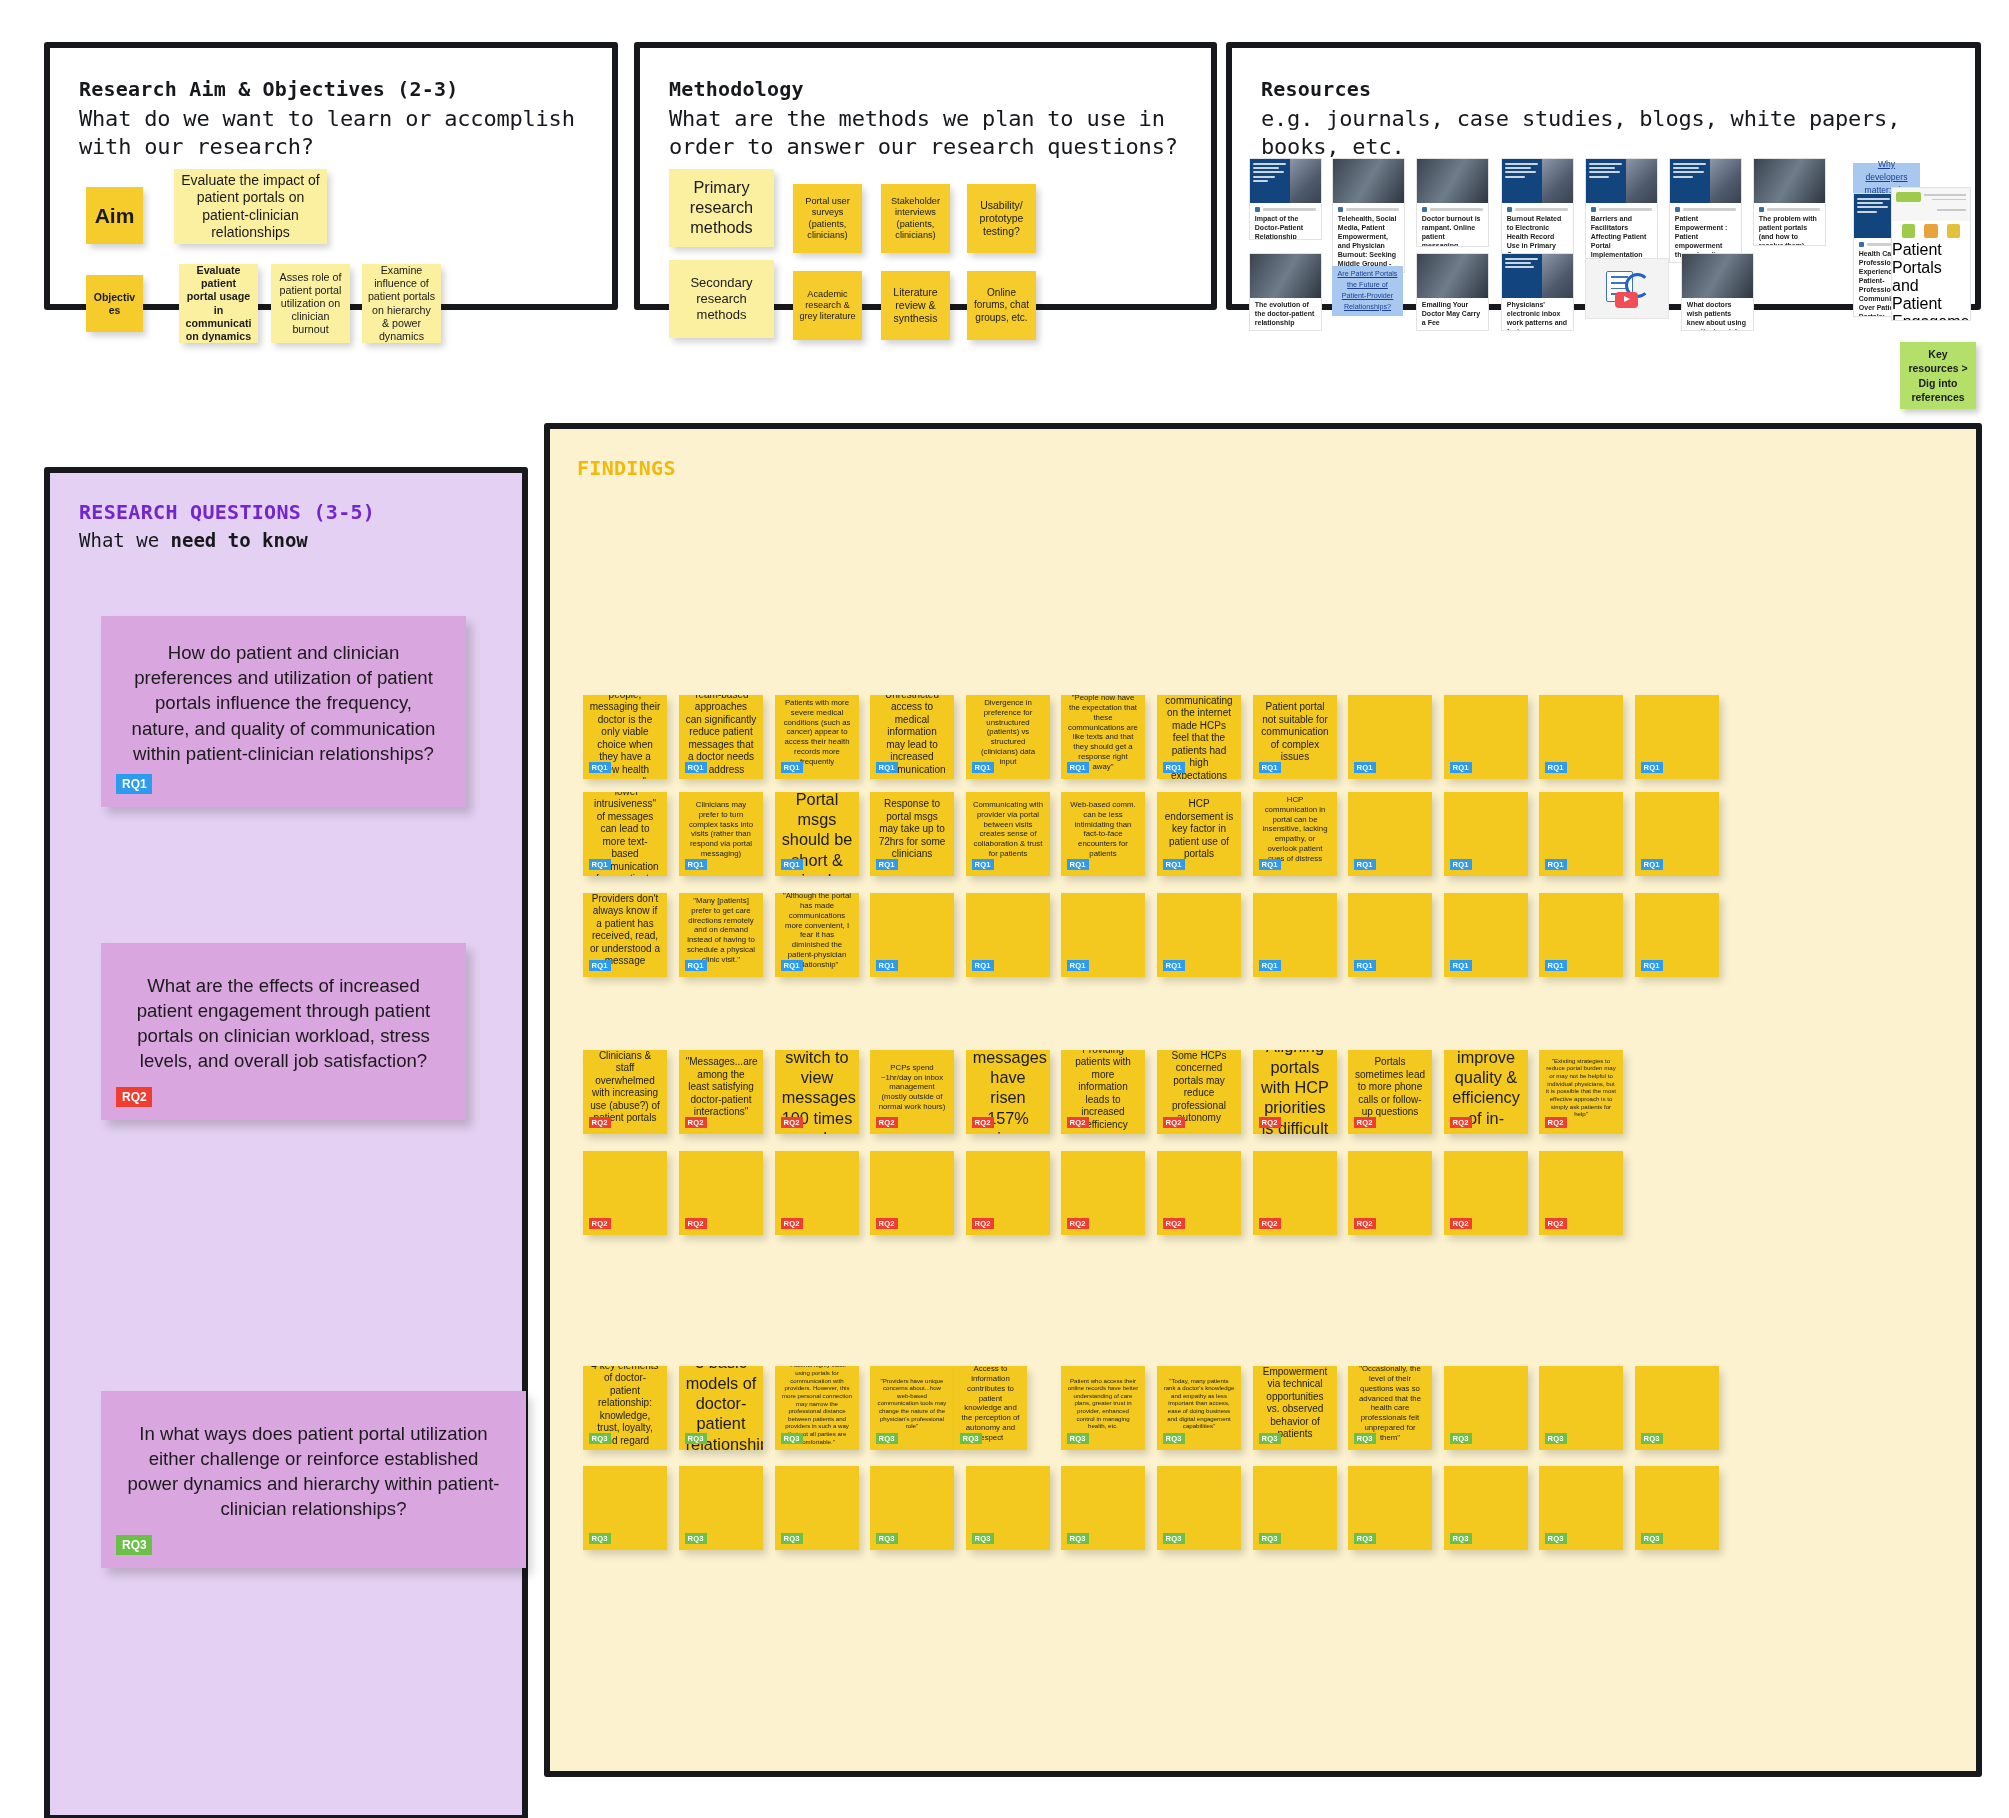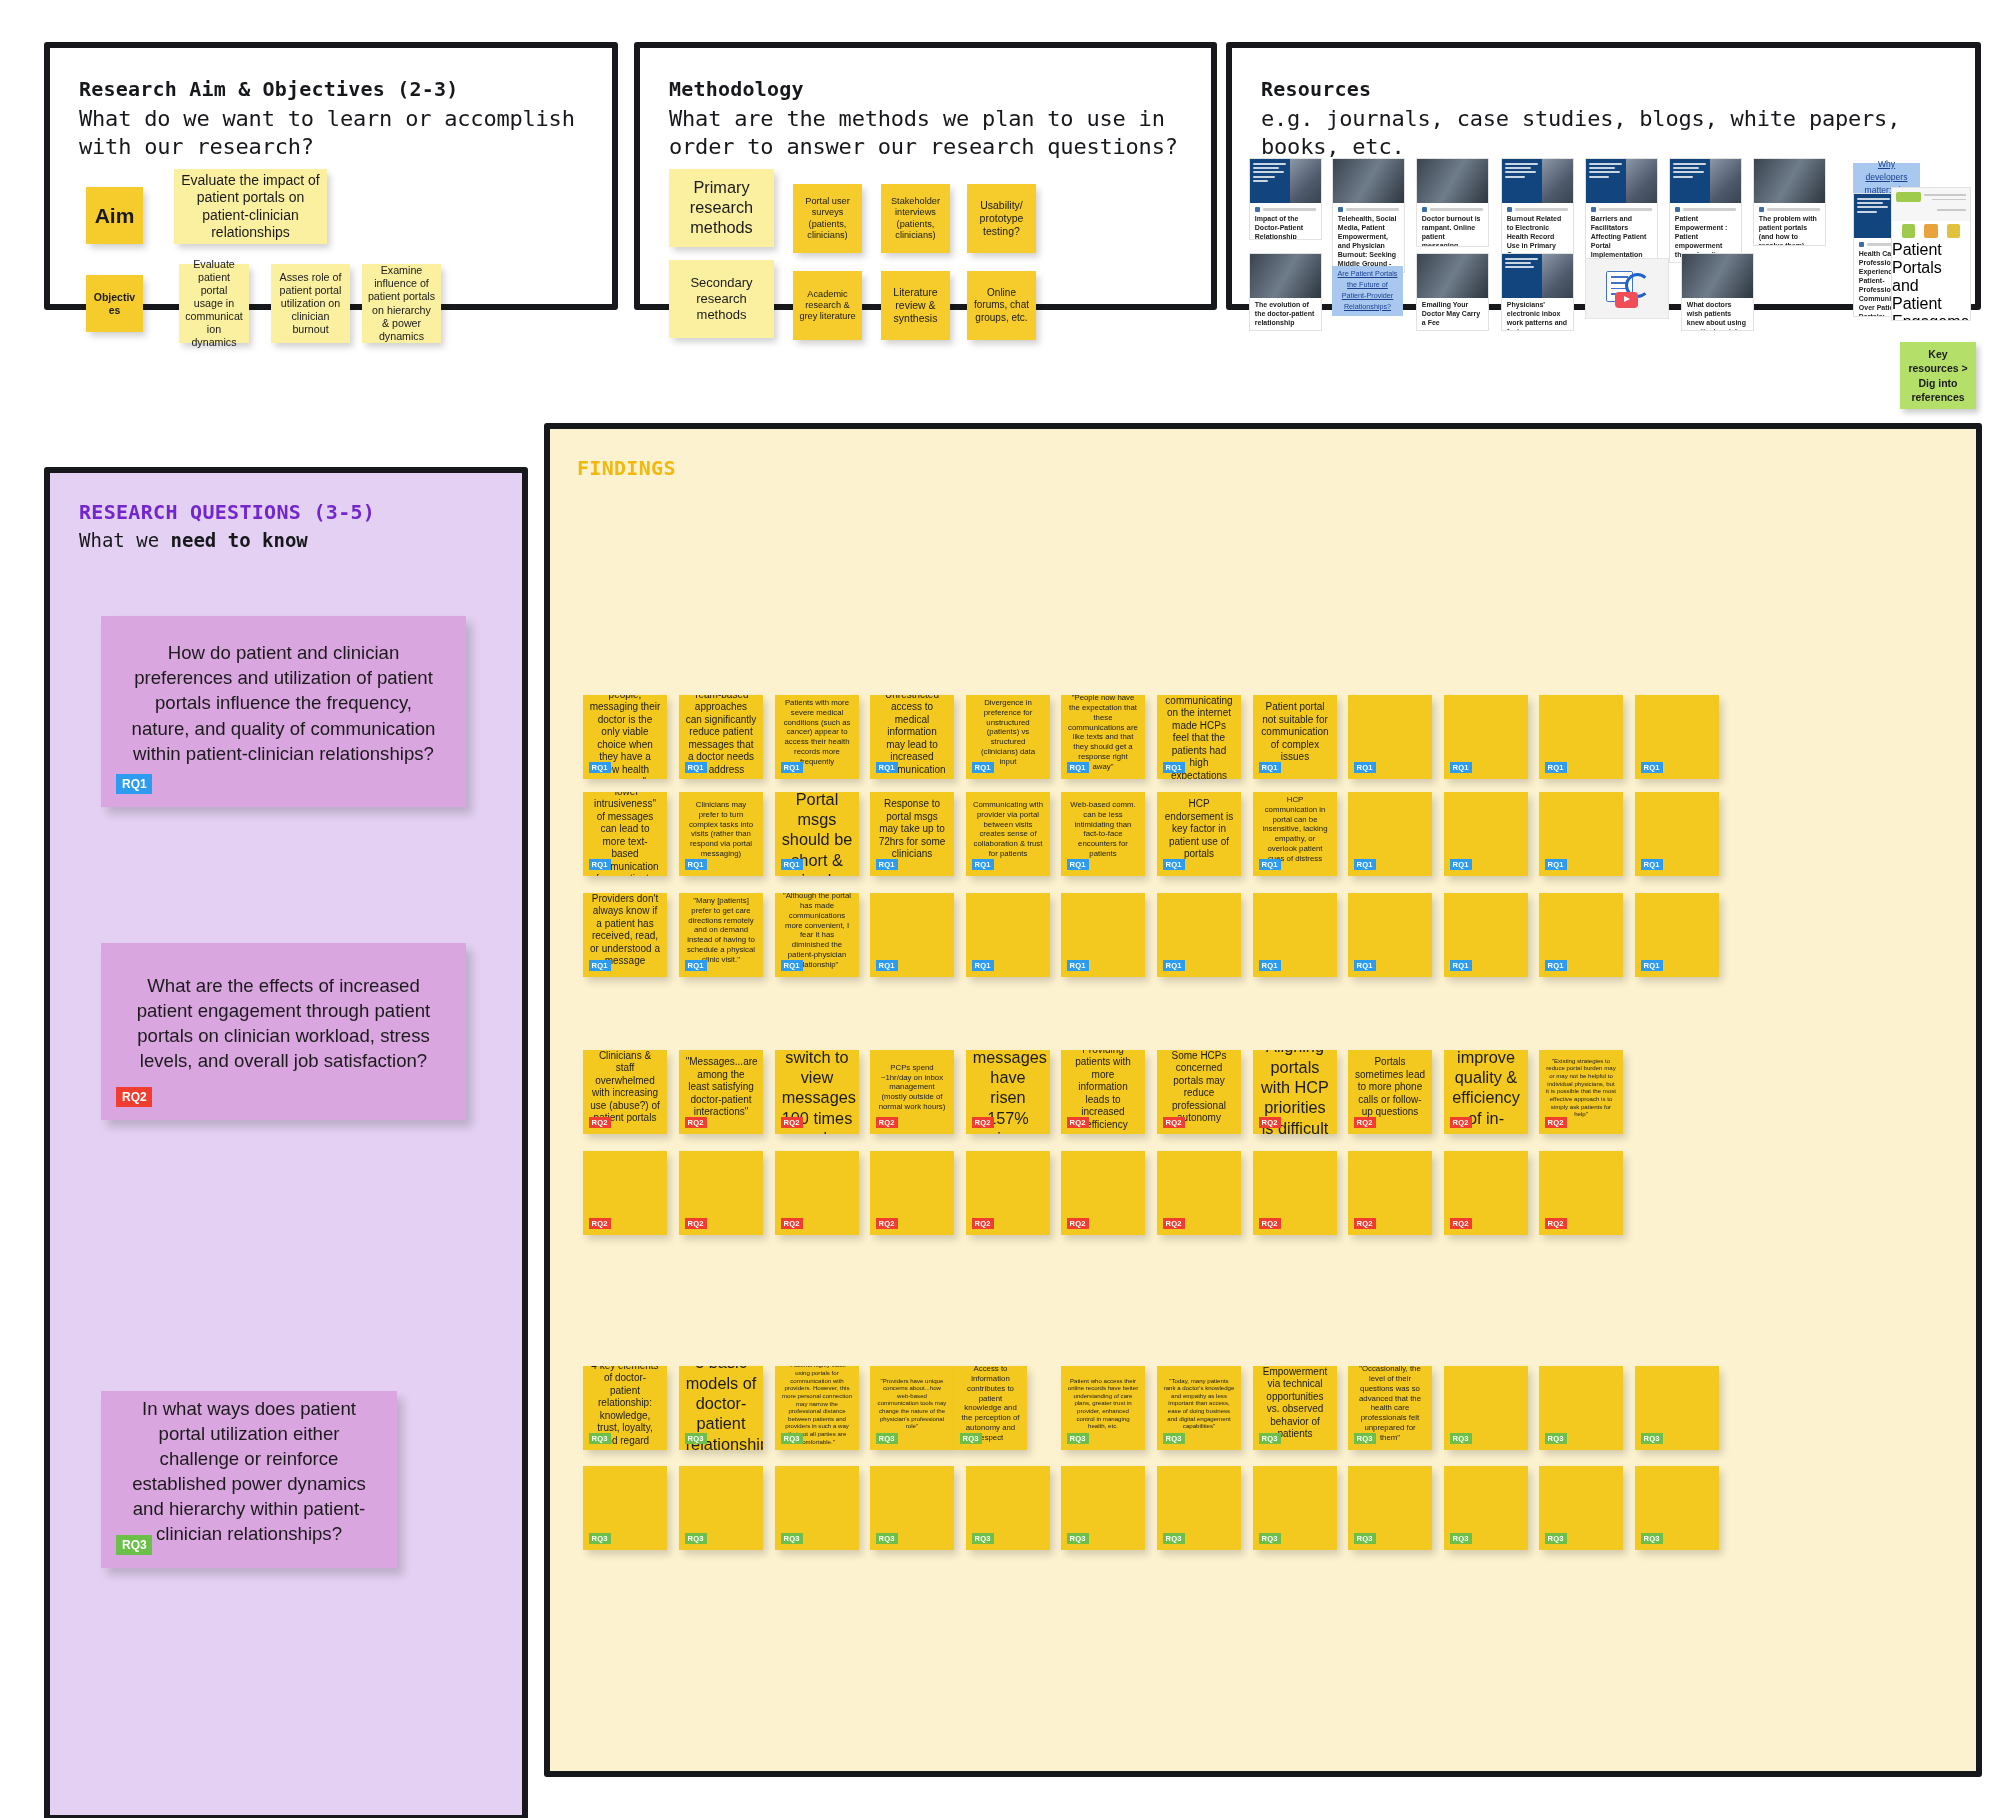--- a/index.html
+++ b/index.html
@@ -267,21 +267,21 @@
       <div class="frame-title">Research Aim &amp; Objectives (2-3)</div>
       <div class="frame-sub">What do we want to learn or accomplish with our research?</div>
     </div>
 
     <div class="note note-deep note-label" style="left:36px; top:139px; width:57px; height:57px; font-size:21px;">Aim</div>
 
     <div class="note note-pale" style="left:124px; top:121px; width:153px; height:75px; font-size:14px;">Evaluate the impact of patient portals on patient-clinician relationships</div>
 
     <div class="note note-deep note-label" style="left:36px; top:227px; width:57px; height:57px; font-size:10.5px;">Objectives</div>
 
-    <div class="note note-pale" style="left:129px; top:216px; width:70px; height:79px; font-size:10.7px;">Evaluate patient portal usage in communication dynamics</div>
+    <div class="note note-pale" style="left:129px; top:216px; width:79px; height:79px; font-size:10.7px;font-weight:bold;">Evaluate patient portal usage in communication dynamics</div>
 
     <div class="note note-pale" style="left:221px; top:216px; width:79px; height:79px; font-size:10.7px;">Asses role of patient portal utilization on clinician burnout</div>
 
     <div class="note note-pale" style="left:312px; top:216px; width:79px; height:79px; font-size:10.7px;">Examine influence of patient portals on hierarchy &amp; power dynamics</div>
   </div>
 
   <div class="frame" id="meth-frame" style="left:634px; top:42px; width:583px; height:268px;">
     <div class="frame-head">
       <div class="frame-title">Methodology</div>
       <div class="frame-sub">What are the methods we plan to use in order to answer our research questions?</div>
@@ -519,21 +519,21 @@
     <div class="rq-card" style="left:51px; top:143px; width:365px; height:191px;">
       <span>How do patient and clinician preferences and utilization of patient portals influence the frequency, nature, and quality of communication within patient-clinician relationships?</span>
       <span class="badge badge-rq1">RQ1</span>
     </div>
 
     <div class="rq-card" style="left:51px; top:470px; width:365px; height:177px;">
       <span>What are the effects of increased patient engagement through patient portals on clinician workload, stress levels, and overall job satisfaction?</span>
       <span class="badge badge-rq2">RQ2</span>
     </div>
 
-    <div class="rq-card" style="left:51px; top:918px; width:296px; height:177px;">
+    <div class="rq-card" style="left:51px; top:918px; width:425px; height:177px;">
       <span>In what ways does patient portal utilization either challenge or reinforce established power dynamics and hierarchy within patient-clinician relationships?</span>
       <span class="badge badge-rq3">RQ3</span>
     </div>
   </div>
 
   <div class="frame" id="findings-frame" style="left:544px; top:423px; width:1438px; height:1354px;">
     <div class="frame-head" style="left:27px; top:27px;">
       <div class="findings-title">FINDINGS</div>
     </div>
     <div id="findings-grid">

